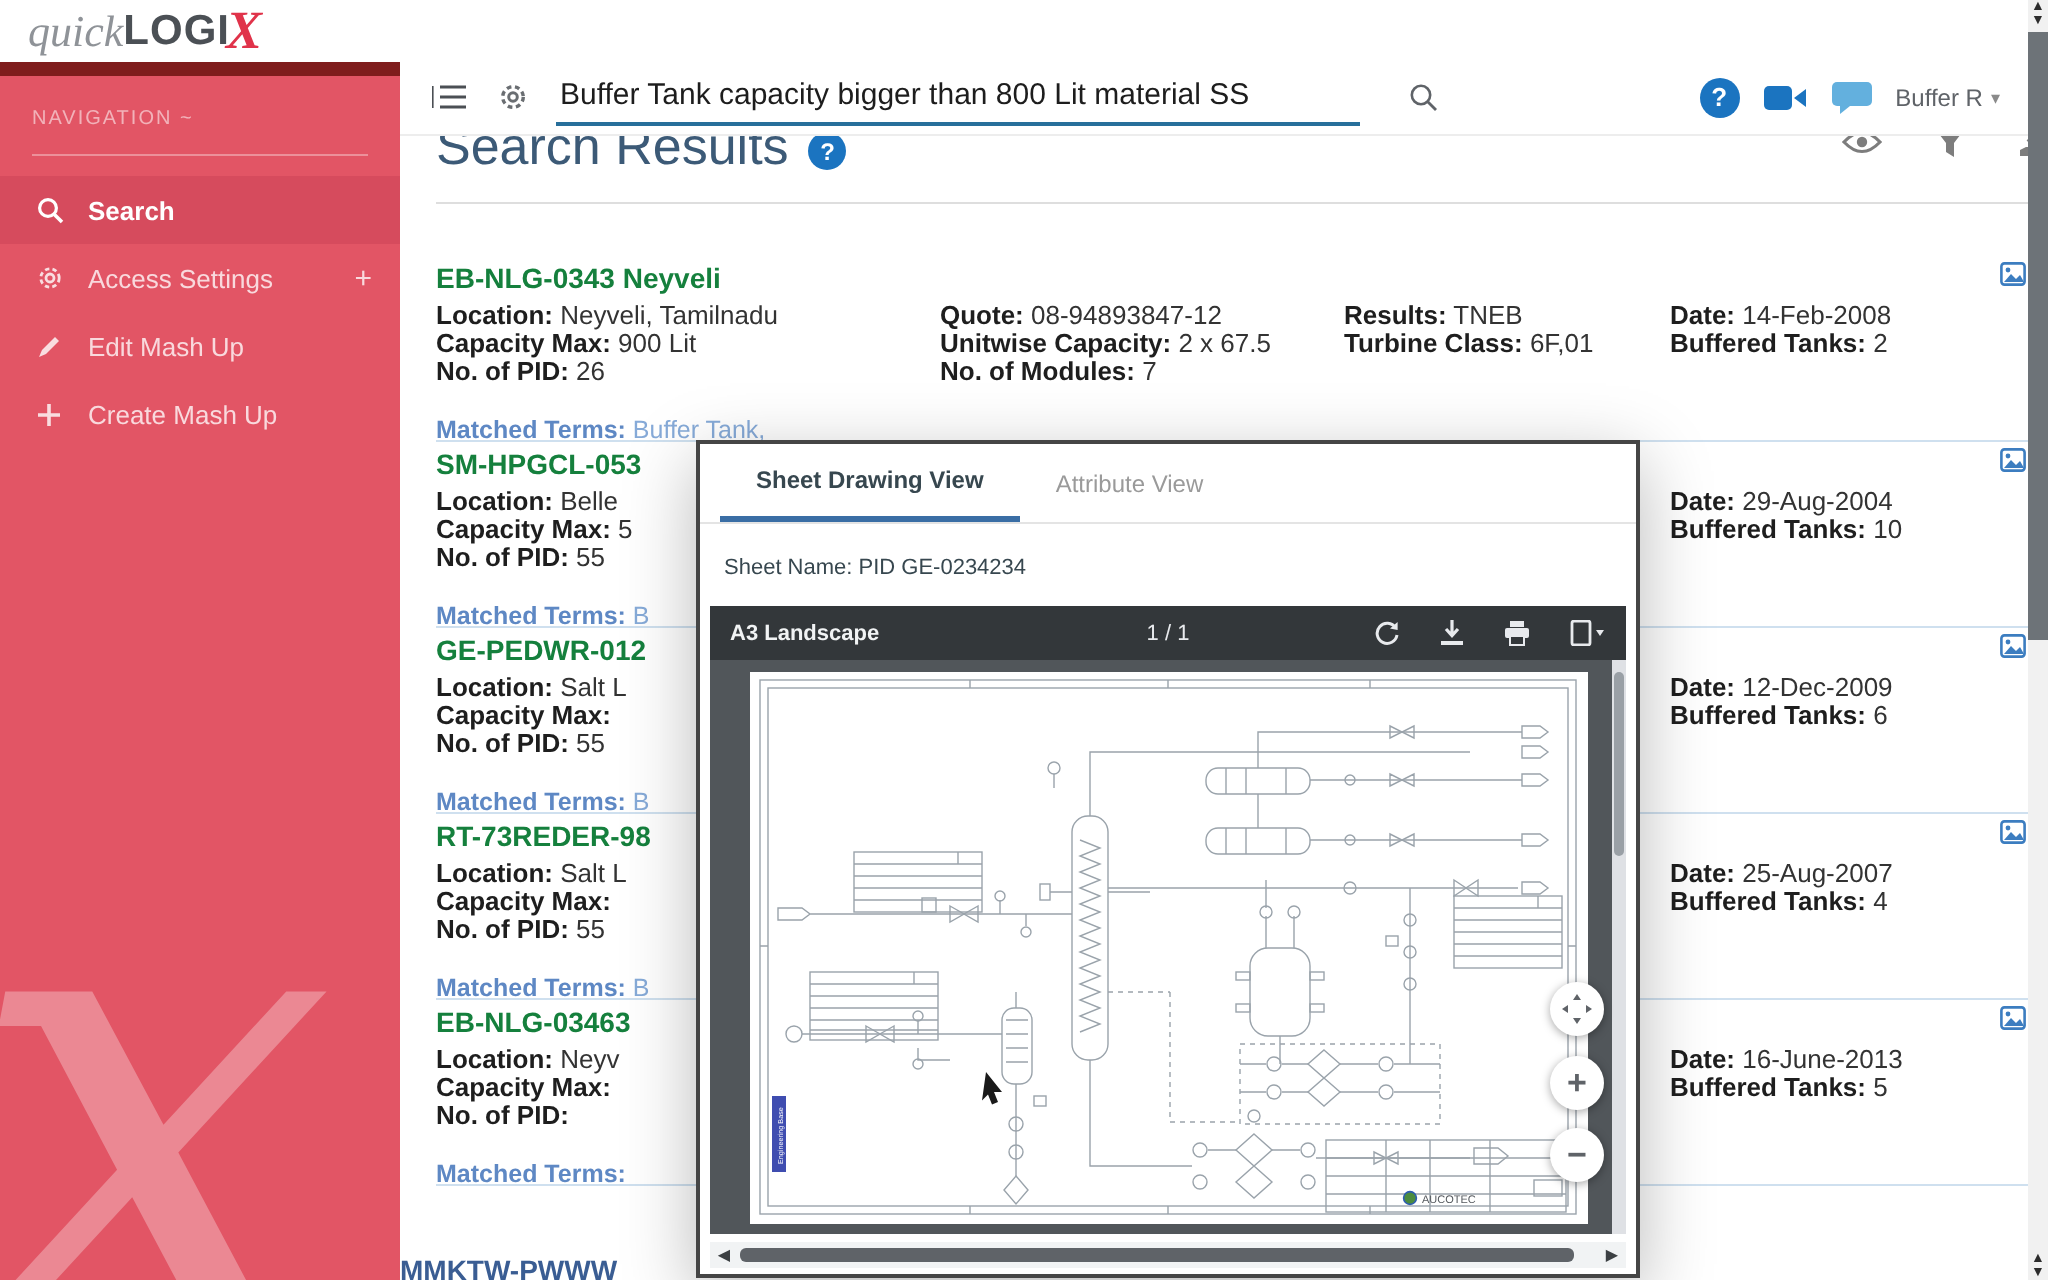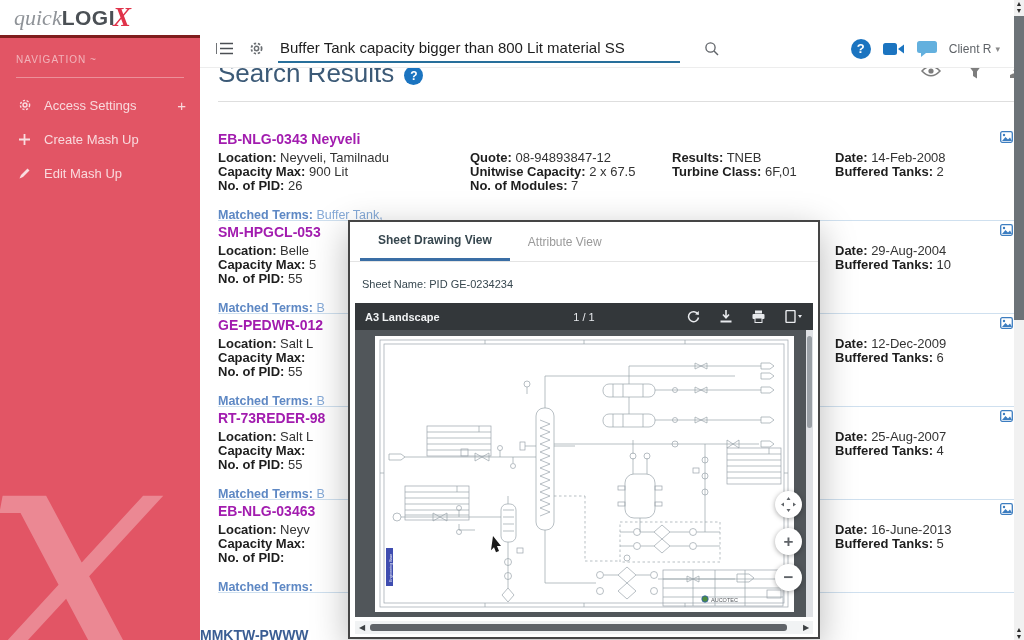--- a/index.html
+++ b/index.html
@@ -3,21 +3,21 @@
 <meta charset="utf-8">
 <style>
   * { margin:0; padding:0; box-sizing:border-box; }
   html,body { width:1024px; height:640px; overflow:hidden; background:#fff;
               font-family:"Liberation Sans", sans-serif; }
 
   
   .sidebar { position:absolute; left:0; top:0; width:200px; height:640px;
              background:#e25565; overflow:hidden; z-index:5; }
   .logo { height:38px; background:#fff; display:flex; align-items:center;
-          padding-left:14px; border-bottom:3px solid #7f1d1d; }
+          padding-left:14px; border-bottom:7px solid #7f1d1d; }
   .logo .lq { font-family:"Liberation Serif", serif; font-style:italic;
               font-size:22px; color:#8f9398; }
   .logo .ll { font-weight:bold; font-size:21px; color:#4b5055; letter-spacing:.5px; }
   .logo .lx { font-family:"Liberation Serif", serif; font-style:italic; font-weight:bold;
               font-size:27px; color:#e0334a; margin-left:-2px; }
   .navlabel { padding:16px 16px 8px; font-size:10px; letter-spacing:1px;
               color:rgba(255,255,255,.55); }
   .navdiv { height:1px; background:rgba(255,255,255,.35); margin:4px 16px 10px; }
   .sitem { height:34px; display:flex; align-items:center; padding-left:18px;
            color:rgba(255,255,255,.78); font-size:13px; position:relative; cursor:pointer; }
@@ -50,21 +50,21 @@
              margin:0 18px; }
   .ptitle { position:absolute; left:0; top:20px; font-size:26px; color:#3c5a77;
             display:flex; align-items:center; gap:10px; }
   .ptitle .help-circ { width:19px; height:19px; font-size:12px; margin-top:4px; }
   .hicons { position:absolute; right:44px; top:26px; display:flex; gap:26px; }
   .hicons span { display:inline-flex; cursor:pointer; }
 
   .results { position:relative; margin:0 18px; padding-top:26px; }
   .row { position:relative; height:93px; border-bottom:1px solid #cfe0ef; }
   .rtitle { position:absolute; left:0; top:3px; font-size:14px; font-weight:bold;
-            color:#a21caf; cursor:pointer; white-space:nowrap; }
+            color:#15803d; cursor:pointer; white-space:nowrap; }
   .col { position:absolute; top:23px; display:flex; flex-direction:column; gap:1px; }
   .c1 { left:0; width:252px; } .c2 { left:252px; width:200px; }
   .c3 { left:454px; width:162px; } .c4 { left:617px; width:170px; }
   .fld { font-size:13px; line-height:13px; color:#333; white-space:nowrap; }
   .fld b { color:#1e1e1e; }
   .matched { position:absolute; left:0; top:80px; font-size:12.5px; white-space:nowrap; }
   .matched b { color:#5e88c4; } .matched span { color:#86aad8; }
   .ricons { position:absolute; right:44px; top:3px; display:flex; gap:15px; }
   .ricons span { display:inline-flex; cursor:pointer; }
   .partial-title { margin-top:34px; font-size:14px; font-weight:bold; color:#3a5d93;
@@ -120,45 +120,54 @@
 
 <div class="sidebar">
   <div class="logo">
     <span class="lq">quick</span>
       <span class="ll">LOGI</span>
       <span class="lx">X</span>
   </div>
   <div class="navlabel">NAVIGATION ~</div>
   <div class="navdiv"></div>
 
+  <div class="sitem active">
+    <span class="sicon">
+      <svg width="14" height="14" viewBox="0 0 14 14">
+          <circle cx="6" cy="6" r="4.2" fill="none" stroke="#fff" stroke-width="1.6"></circle>
+          <line x1="9.2" y1="9.2" x2="13" y2="13" stroke="#fff" stroke-width="1.8"></line>
+        </svg>
+    </span>
+    <span>Search</span>
+  </div>
   <div class="sitem">
     <span class="sicon">
       <svg width="14" height="14" viewBox="0 0 14 14" stroke="rgba(255,255,255,.8)" fill="none">
           <circle cx="7" cy="7" r="2" stroke-width="1.4"></circle>
           <circle cx="7" cy="7" r="4.6" stroke-width="1.4" stroke-dasharray="2.2 1.6"></circle>
         </svg>
     </span>
     <span>Access Settings</span>
     <span class="plus-right">+</span>
   </div>
   <div class="sitem">
     <span class="sicon">
       <svg width="13" height="13" viewBox="0 0 13 13">
-          <path d="M6.5 1 V12 M1 6.5 H12" stroke="rgba(255,255,255,.8)" stroke-width="1.8"></path>
-        </svg>
-    </span>
-    <span>Create Mash Up</span>
+          <path d="M1.5 11.5 L3 8 L9.5 1.5 L11.5 3.5 L5 10 Z" fill="rgba(255,255,255,.8)"></path>
+        </svg>
+    </span>
+    <span>Edit Mash Up</span>
   </div>
   <div class="sitem">
     <span class="sicon">
       <svg width="13" height="13" viewBox="0 0 13 13">
-          <path d="M1.5 11.5 L3 8 L9.5 1.5 L11.5 3.5 L5 10 Z" fill="rgba(255,255,255,.8)"></path>
-        </svg>
-    </span>
-    <span>Edit Mash Up</span>
+          <path d="M6.5 1 V12 M1 6.5 H12" stroke="rgba(255,255,255,.8)" stroke-width="1.8"></path>
+        </svg>
+    </span>
+    <span>Create Mash Up</span>
   </div>
 
   <div class="watermark">x</div>
 </div>
 
 <div class="topbar">
   <span class="tb-ic">
     <svg width="17" height="13" viewBox="0 0 17 13">
         <path d="M0 1 V12 M4 1.5 H17 M4 6.5 H17 M4 11.5 H17" stroke="#4b4f54" stroke-width="1.6"></path>
       </svg>
@@ -184,21 +193,21 @@
           <path d="M15 7 L21 2.5 V11.5 Z" fill="#1b74c0"></path>
         </svg>
     </span>
     <span>
       <svg width="20" height="16" viewBox="0 0 20 16">
           <rect x="0" y="0" width="20" height="12" rx="2.5" fill="#63b0de"></rect>
           <path d="M4 12 L4 16 L9 12 Z" fill="#63b0de"></path>
         </svg>
     </span>
     <span class="username">
-      <span>Client R</span>
+      <span>Buffer R</span>
       <span class="caret">▾</span>
     </span>
   </div>
 </div>
 
 <div class="content">
   <div class="cheader">
     <div class="ptitle">
       <span>Search Results</span>
       <span class="help-circ">?</span>

